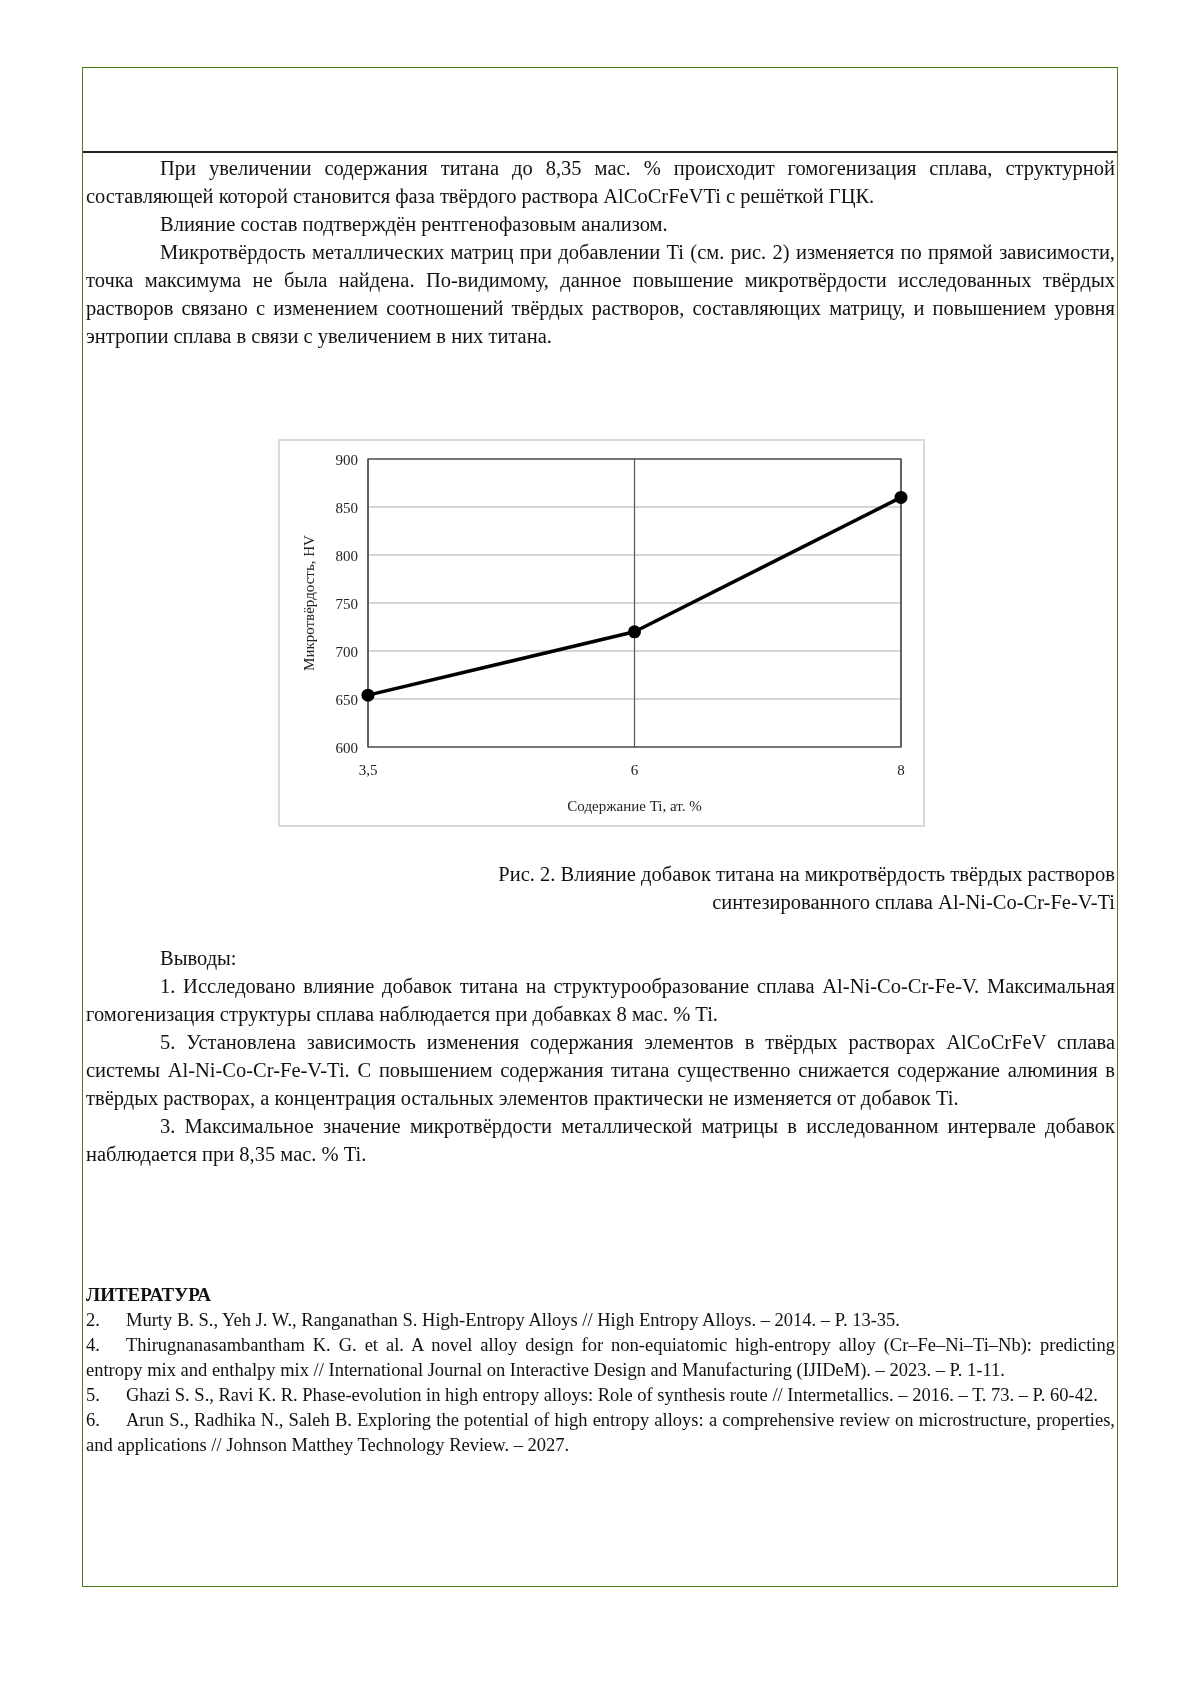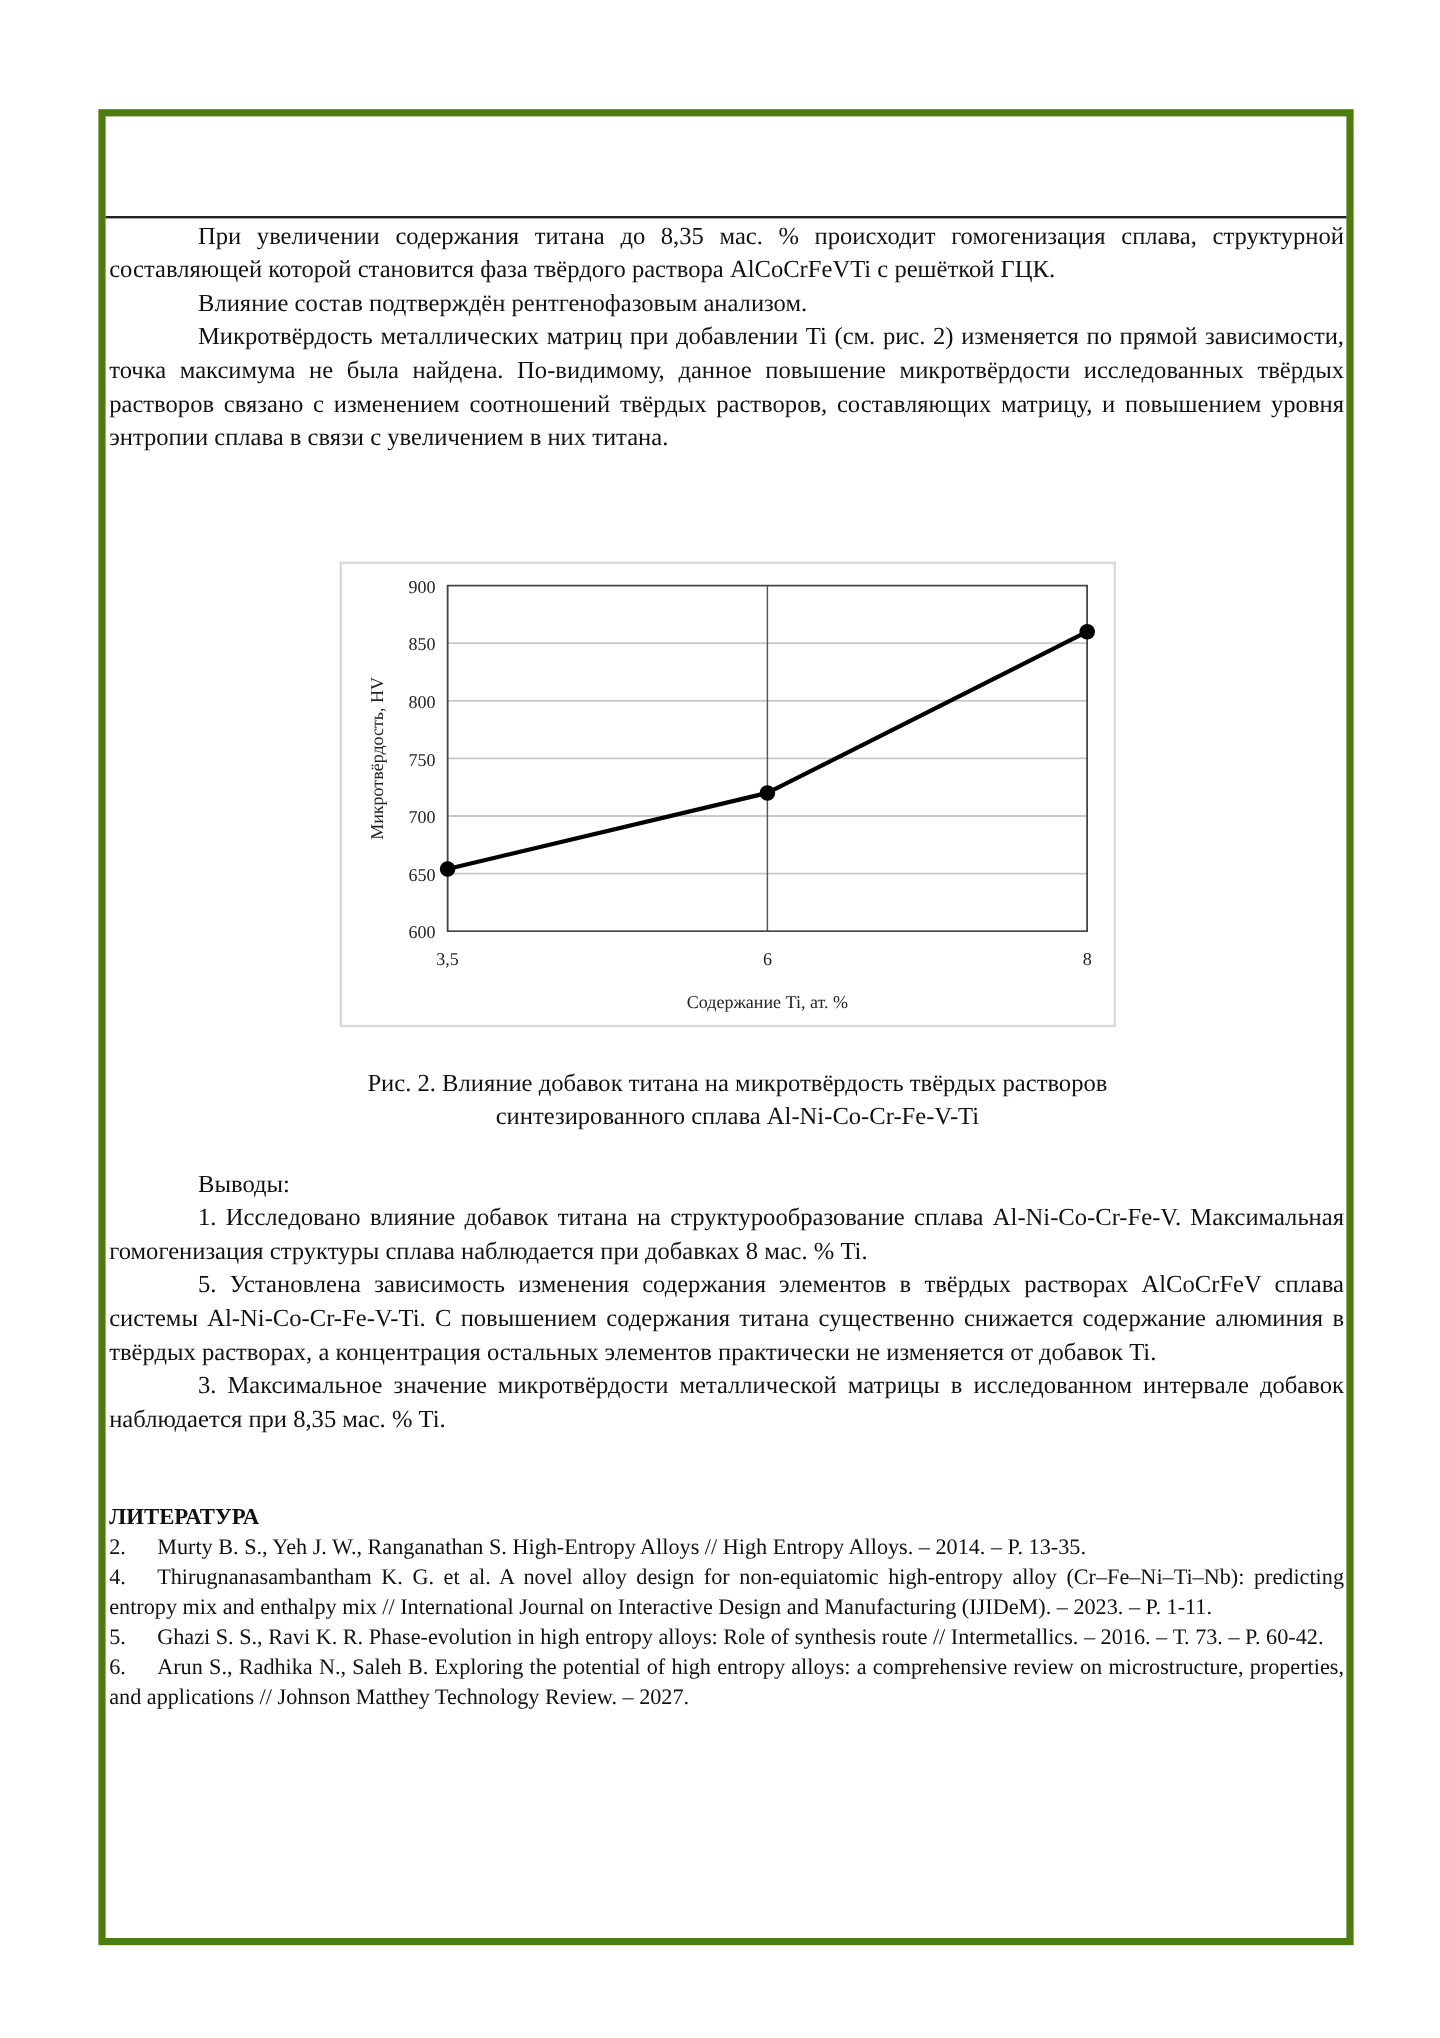--- a/index.html
+++ b/index.html
@@ -2,46 +2,46 @@
 <html><head>
   <meta charset="utf-8">
   <style>
     html, body { margin: 0; padding: 0; background: #ffffff; }
     body {
       width: 1200px; height: 1698px; position: relative; overflow: hidden;
       font-family: "Liberation Serif", "DejaVu Serif", serif; color: #111;
     }
     .frame {
       position: absolute; left: 82px; top: 67px; width: 1034px; height: 1518px;
-      border: 6px solid #4d7c0f; box-sizing: content-box; margin-top: 24px;
+      border: 1px solid #4d7c0f; box-sizing: content-box;
     }
     .header-box {
       position: absolute; left: 0; top: 0; right: 0; height: 83px;
       border-bottom: 2px solid #222;
     }
     .content {
       position: absolute; left: 3px; right: 2px; top: 86px;
     }
     p { margin: 0; }
     .body-text {
       font-size: 20.5px; line-height: 28px; text-align: justify;
     }
     .indent { text-indent: 74px; }
     .chart-wrap {
       position: absolute; left: 192px; top: 285px; width: 647px; height: 388px;
       border: 2px solid #dadada; background: #fff; box-sizing: border-box;
     }
     .chart-wrap svg { position: absolute; left: 0; top: 0; }
     .caption {
       position: absolute; left: 18px; right: 0; top: 706px;
-      text-align: center; font-size: 20.5px; line-height: 28px;
+      text-align: right; font-size: 20.5px; line-height: 28px;
     }
     .conclusions { position: absolute; left: 0; right: 0; top: 790px; }
     .concl-title { font-weight: normal; font-size: 20.5px; line-height: 28px; padding-left: 74px; }
-    .refs { position: absolute; left: 0; right: 0; top: 1069px; }
+    .refs { position: absolute; left: 0; right: 0; top: 1128px; }
     .refs-title { font-weight: bold; font-size: 19px; line-height: 26px; }
     .ref { font-size: 18.5px; line-height: 25px; text-align: justify; }
     .ref .num { display: inline-block; width: 40px; text-indent: 0; }
   </style>
 </head>
 <body>
 
 <div class="frame">
   <div class="header-box"></div>
 

